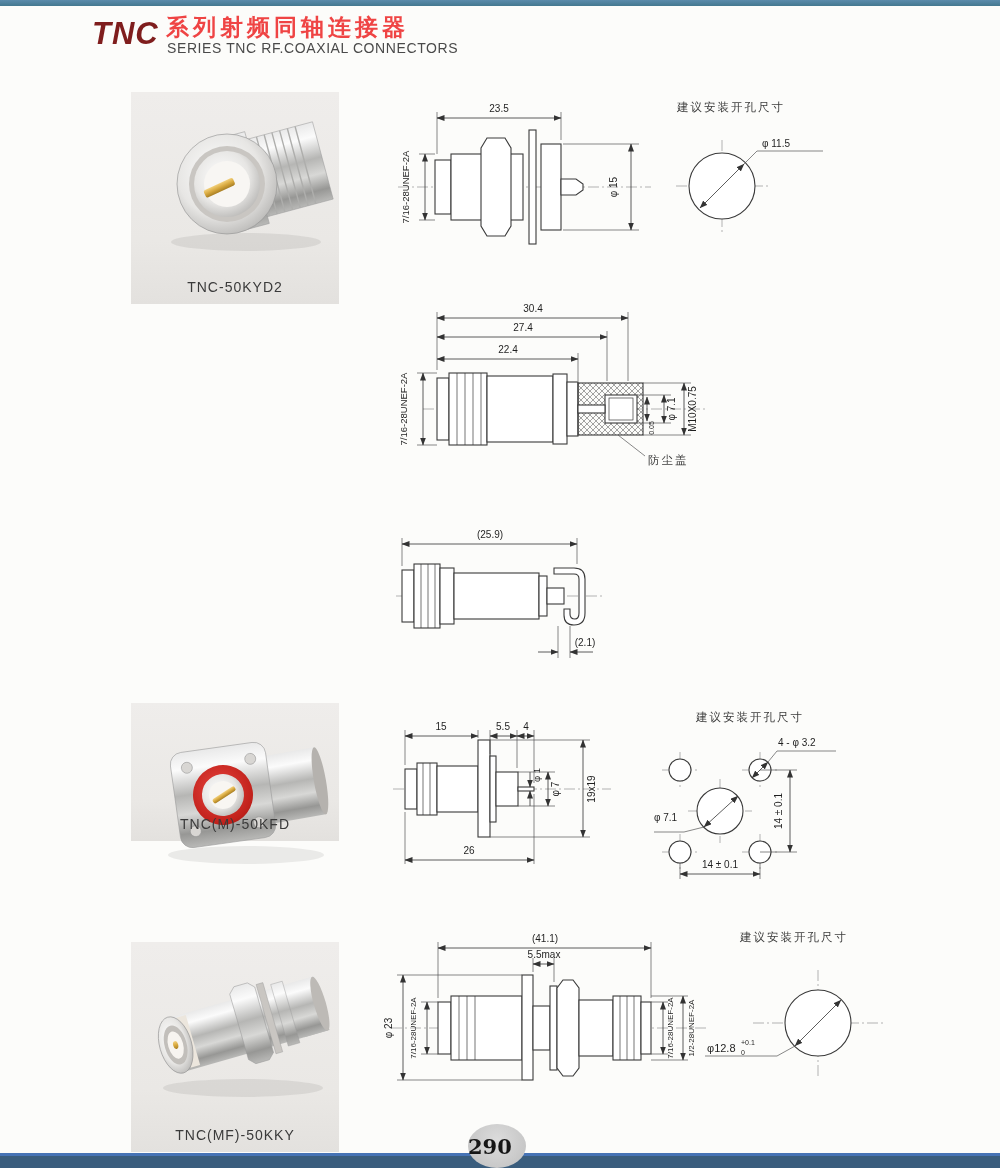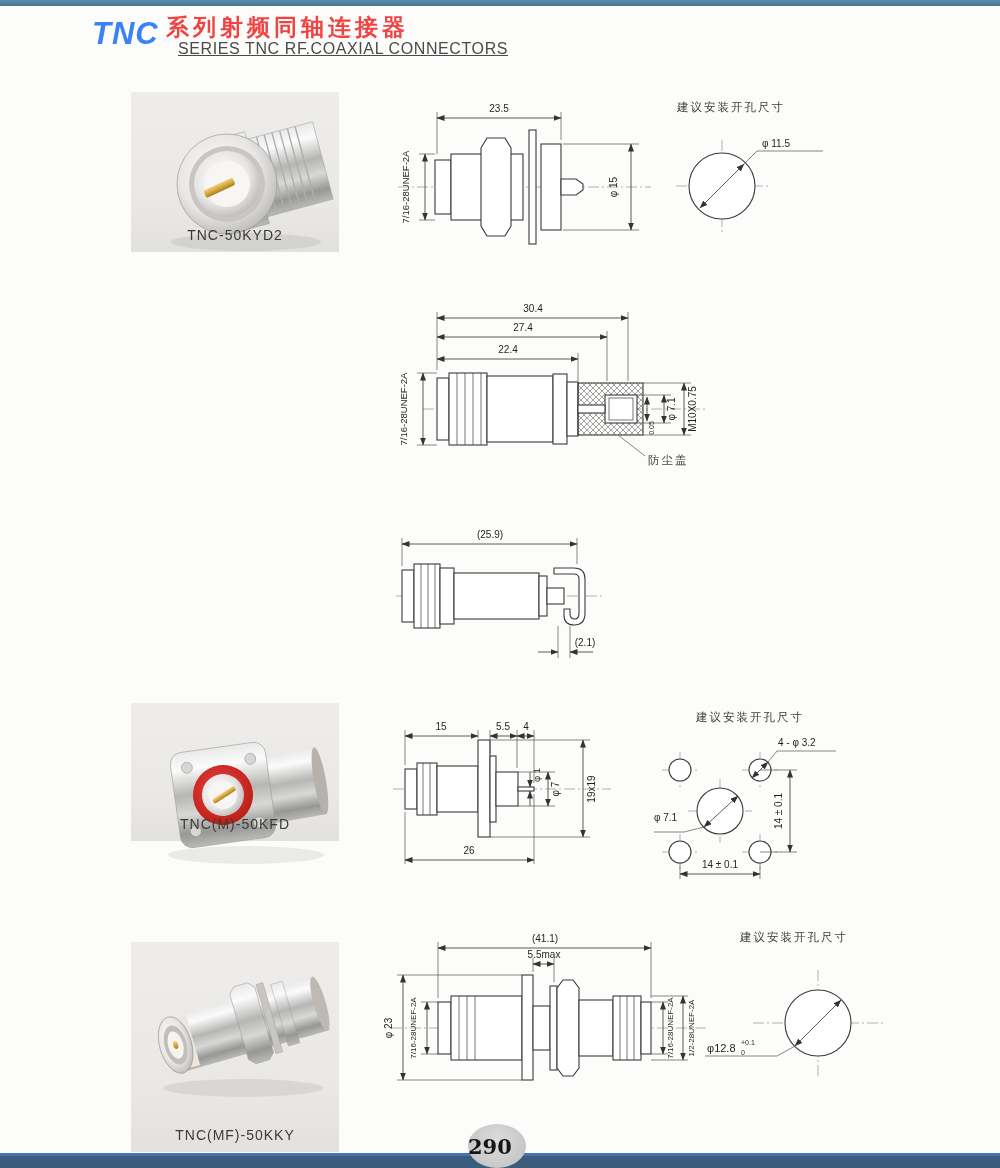--- a/index.html
+++ b/index.html
@@ -8,23 +8,23 @@
   .abs{position:absolute;}
   
   .topbar{left:0;top:0;width:1000px;height:6px;background:linear-gradient(180deg,#5b8bab,#44788f);}
   .footline{left:0;top:1153px;width:1000px;height:3px;background:#4673b5;}
   .footband{left:0;top:1156px;width:1000px;height:12px;background:#3a5d7d;}
   .pagebadge{left:468px;top:1124px;width:58px;height:44px;border-radius:50%;
              background:radial-gradient(circle at 50% 38%,#dcdcdc,#bfbfbf);
              display:flex;align-items:center;justify-content:flex-start;z-index:6;
              font-family:"DejaVu Serif",serif;font-weight:bold;font-size:21px;color:#161616;}
   
-  .logo{left:92px;top:16px;font-size:31px;font-weight:900;font-style:italic;color:#3b82f6;letter-spacing:1px;}
+  .logo{left:92px;top:16px;font-size:31px;font-weight:900;font-style:italic;color:#7f1d1d;letter-spacing:1px;}
   .tcn{left:166px;top:12px;font-size:23px;font-weight:bold;color:#ef4444;letter-spacing:4px;}
-  .ten{left:178px;top:40px;font-size:16px;color:#4a4a4a;letter-spacing:0.6px;text-decoration:underline;}
+  .ten{left:167px;top:40px;font-size:14px;color:#4a4a4a;letter-spacing:0.6px;}
   
   .photo{left:131px;width:208px;background:linear-gradient(180deg,#efedeb 0%,#eae8e5 70%,#e3e1de 100%);}
   .plabel{position:absolute;left:0;bottom:9px;width:100%;text-align:center;
           font-size:14px;letter-spacing:1px;color:#3a3a3a;}
   
   .out{stroke:#3a3a3a;stroke-width:1.1;fill:#fff;}
   .thin{stroke:#3a3a3a;stroke-width:0.7;fill:none;}
   .ext{stroke:#555;stroke-width:0.7;fill:none;}
   .dim{stroke:#333;stroke-width:0.8;fill:none;}
   .cl{stroke:#949494;stroke-width:0.7;fill:none;stroke-dasharray:11 3 2 3;}
@@ -71,21 +71,21 @@
           <stop offset="1" stop-color="#8c120e"></stop>
       </radialGradient>
     </defs>
   </svg>
 
   <div class="abs topbar"></div>
   <div class="abs logo">TNC</div>
   <div class="abs tcn">系列射频同轴连接器</div>
   <div class="abs ten">SERIES TNC RF.COAXIAL CONNECTORS</div>
 
-  <div class="abs photo" style="top:92px;height:160px">
+  <div class="abs photo" style="top:92px;height:212px">
     <svg width="208" height="174">
       <ellipse cx="115" cy="150" rx="75" ry="9" fill="rgba(0,0,0,0.07)"></ellipse>
       <g transform="rotate(-15 130 85)">
         <rect x="118" y="45" width="76" height="80" fill="url(#gMetal)" stroke="#9a9a9a" stroke-width="0.5"></rect>
         <path d="M128,45 V125 M136,45 V125 M144,45 V125 M152,45 V125 M160,45 V125 M168,45 V125 M176,45 V125" stroke="#aeaeac" stroke-width="1.4"></path>
         <rect x="104" y="37" width="22" height="95" fill="url(#gMetal)" stroke="#999" stroke-width="0.5"></rect>
       </g>
       <circle cx="96" cy="92" r="50" fill="url(#gFace)" stroke="#8f8f8f" stroke-width="0.6"></circle>
       <circle cx="96" cy="92" r="38" fill="#c9c6c2"></circle>
       <circle cx="96" cy="92" r="33" fill="url(#gFace)"></circle>

